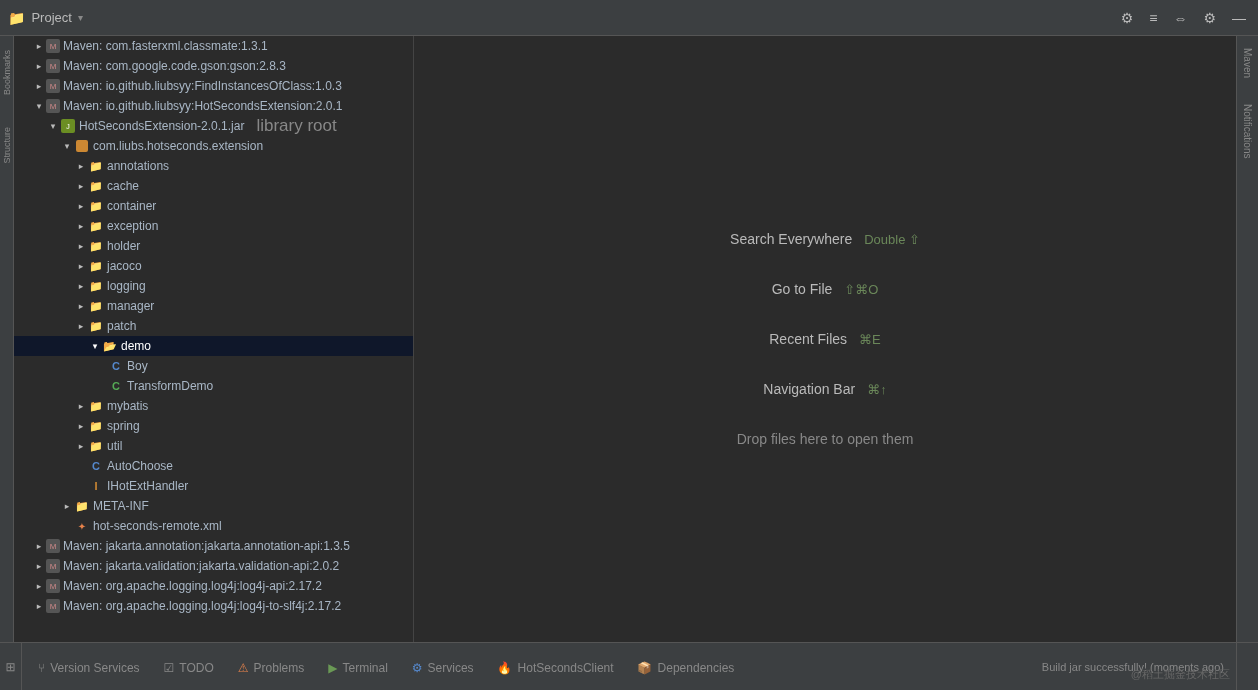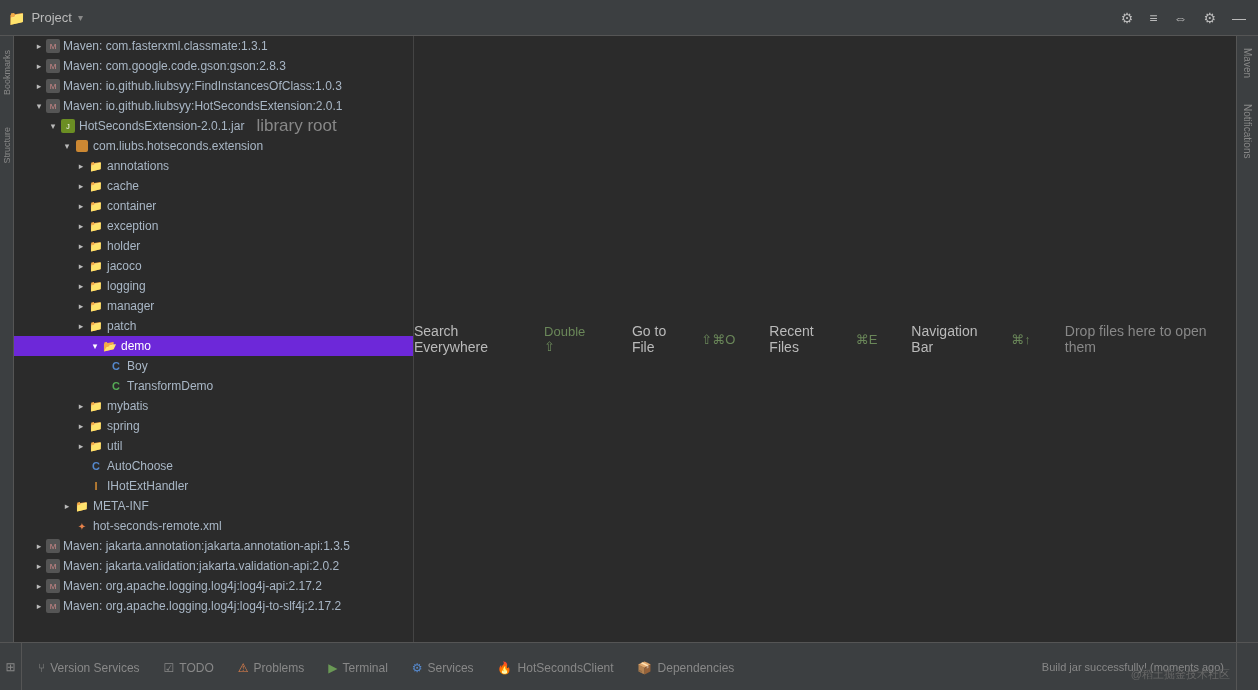--- a/index.html
+++ b/index.html
@@ -73,21 +73,21 @@
     .file-tree-scroll::-webkit-scrollbar-thumb { background: #555; border-radius: 3px; }
 
     .tree-item {
       display: flex;
       align-items: center;
       height: 20px;
       padding-right: 4px;
       cursor: pointer;
       white-space: nowrap;
     }
-    .tree-item.selected { background: #6d28d9; }
+    .tree-item.selected { background: #0f172a; }
     .tree-item.selected * { color: #fff !important; }
 
     .tree-arrow {
       display: inline-flex;
       align-items: center;
       justify-content: center;
       width: 14px;
       height: 14px;
       color: #bababa;
       font-size: 9px;
@@ -152,20 +152,21 @@
       flex-direction: column;
       overflow: hidden;
     }
 
     
     .editor-area {
       flex: 1;
       display: flex;
       align-items: center;
       justify-content: center;
+      flex-direction: column;
       gap: 34px;
     }
 
     .hint-row {
       display: flex;
       align-items: center;
       gap: 12px;
       font-size: 14px;
     }
     .hint-label {

